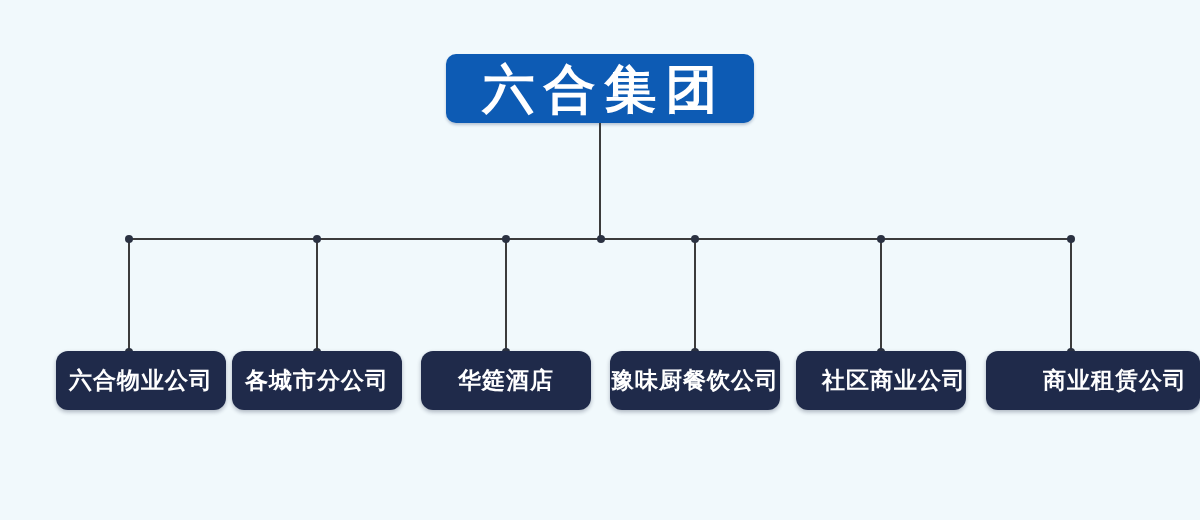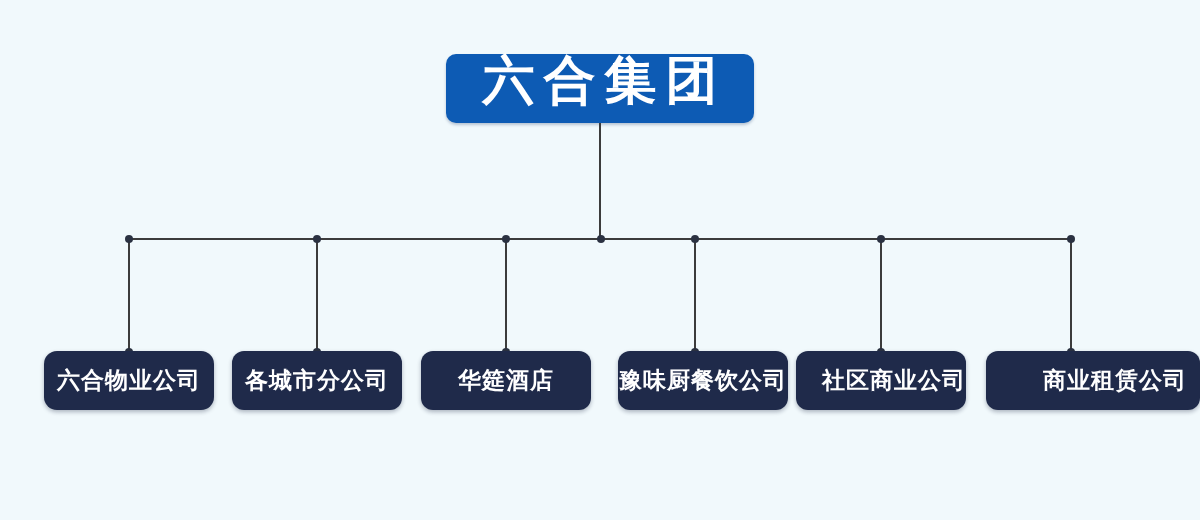--- a/index.html
+++ b/index.html
@@ -18,20 +18,21 @@
   .root-node {
     position: absolute;
     left: 446px;
     top: 54px;
     width: 308px;
     height: 69px;
     background: #0D5BB4;
     border-radius: 10px;
     box-shadow: 0 2px 3px rgba(10, 40, 90, 0.25);
     display: flex;
+    align-items: center;
     justify-content: center;
     cursor: pointer;
   }
   .root-label {
     color: #FFFFFF;
     font-size: 52px;
     font-weight: bold;
     letter-spacing: 9px;
     padding-left: 9px; 
     white-space: nowrap;
@@ -99,30 +100,30 @@
   <div class="dot" style="left:877px; top:235px;"></div>
   <div class="dot" style="left:1067px; top:235px;"></div>
 
   <div class="dot" style="left:125px; top:348px;"></div>
   <div class="dot" style="left:313px; top:348px;"></div>
   <div class="dot" style="left:502px; top:348px;"></div>
   <div class="dot" style="left:691px; top:348px;"></div>
   <div class="dot" style="left:877px; top:348px;"></div>
   <div class="dot" style="left:1067px; top:348px;"></div>
 
-  <div class="child-node" style="left:44px;border-radius:13px;">
+  <div class="child-node" style="left:56px;">
     <span class="child-label">六合物业公司</span>
   </div>
   <div class="child-node" style="left:232px;">
     <span class="child-label">各城市分公司</span>
   </div>
   <div class="child-node" style="left:421px;">
     <span class="child-label">华筵酒店</span>
   </div>
-  <div class="child-node" style="left:610px;margin-left:8px;">
+  <div class="child-node" style="left:610px;">
     <span class="child-label">豫味厨餐饮公司</span>
   </div>
   <div class="child-node" style="left:796px;justify-content:flex-end;">
     <span class="child-label">社区商业公司</span>
   </div>
   <div class="child-node" style="left:986px;padding-left:44px;">
     <span class="child-label">商业租赁公司</span>
   </div>
 
 </div>

